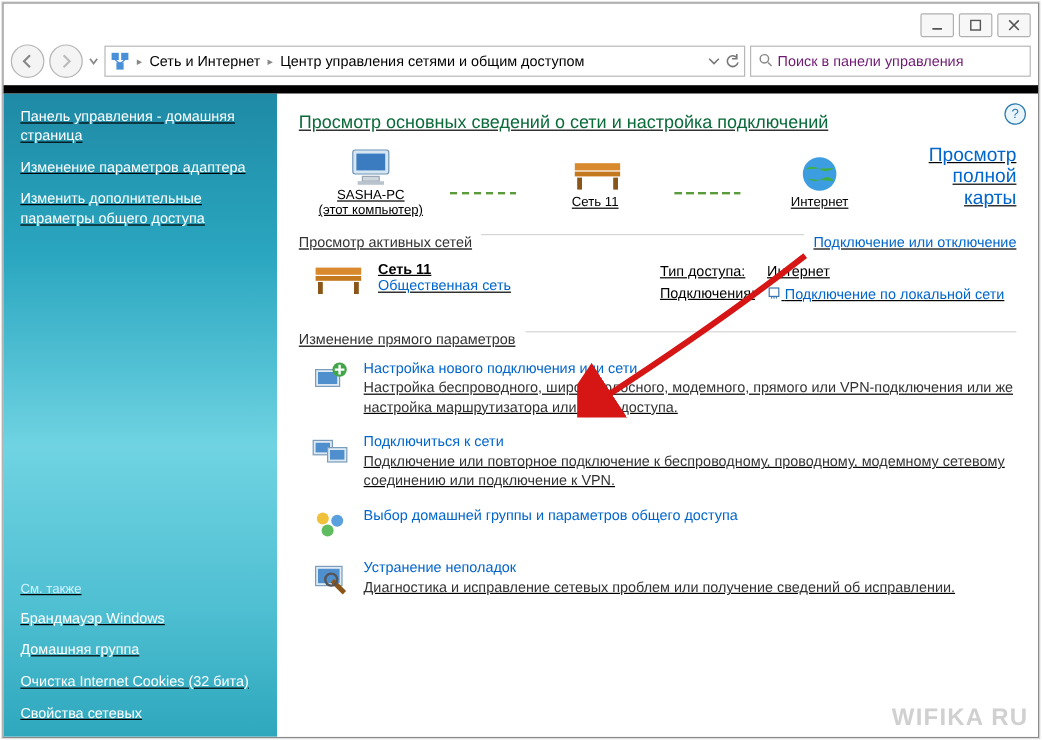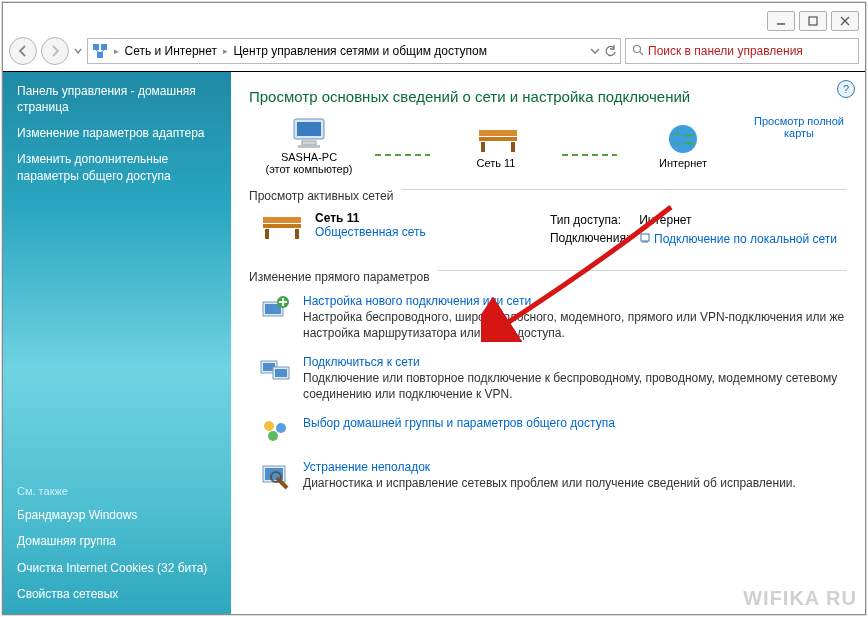--- a/index.html
+++ b/index.html
@@ -79,30 +79,31 @@
   .bc-sep { color: #888; font-size: 9px; padding:0 2px; }
   .bc-item { white-space: nowrap; }
   .bc-right { margin-left:auto; display:flex; gap:4px; color:#777; }
   .searchbox {
     width: 220px;
     height: 24px;
     border: 1px solid #b8b8b8;
     display: flex;
     align-items: center;
     padding: 0 6px;
-    color: #b91c1c;
+    color: #701a75;
     background: #fff;
   }
   .searchbox .mag { margin-right:4px; color:#777; }
   
   .body {
     flex: 1;
     display: flex;
-    border-top: 1px solid #000000;
+    border-top: 7px solid #000000;
     overflow: hidden;
+    text-decoration: underline;
   }
   .sidebar {
     width: 200px;
     background: linear-gradient(to bottom, #1f8aa5 0%, #2aa6c0 25%, #6fd3e2 55%, #4fbfd2 80%, #2ea7bd 100%);
     color: #fff;
     padding: 12px 14px;
     display: flex;
     flex-direction: column;
     gap: 10px;
     font-size: 12px;
@@ -152,21 +153,21 @@
   .map-icon {
     width: 42px; height: 36px;
     display:flex; align-items:center; justify-content:center;
   }
   .connector {
     width: 55px;
     height: 2px;
     background: repeating-linear-gradient(to right,#5a9b3c 0 6px, transparent 6px 10px);
     margin-top: 20px;
   }
-  .map-link { color:#0066cc; margin-left:auto; text-align:center; font-size:11px; cursor:pointer; }
+  .map-link { color:#0066cc; margin-left:auto; text-align:right; font-size:16px; cursor:pointer; }
   .section-header {
     color:#333;
     margin: 14px 0 4px 0;
     display:flex;
     align-items:flex-start;
     gap:8px;
   }
   .section-header .hr { flex:1; height:1px; background:#d4d4d4; }
   .active-row {
     display:flex;
@@ -346,20 +347,21 @@
             </div>
             <div>Интернет</div>
           </div>
         </div>
         <div class="map-link link">Просмотр полной карты</div>
       </div>
 
       <div class="section-header">
         <span>Просмотр активных сетей</span>
         <div class="hr"></div>
+        <span class="link">Подключение или отключение</span>
       </div>
 
       <div class="active-row">
         <div class="bench-icon">
           <svg width="46" height="30">
               <rect x="4" y="6" width="38" height="6" fill="#d98a2e"></rect>
               <rect x="4" y="13" width="38" height="4" fill="#c4791f"></rect>
               <rect x="6" y="18" width="4" height="10" fill="#8a5518"></rect>
               <rect x="36" y="18" width="4" height="10" fill="#8a5518"></rect>
             </svg>

